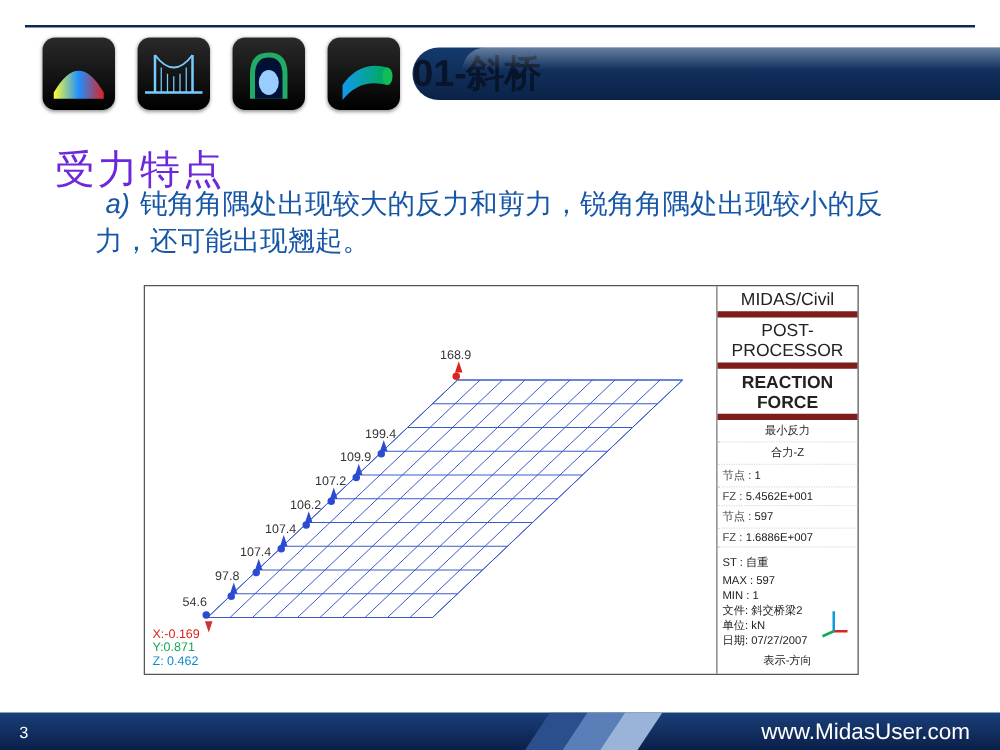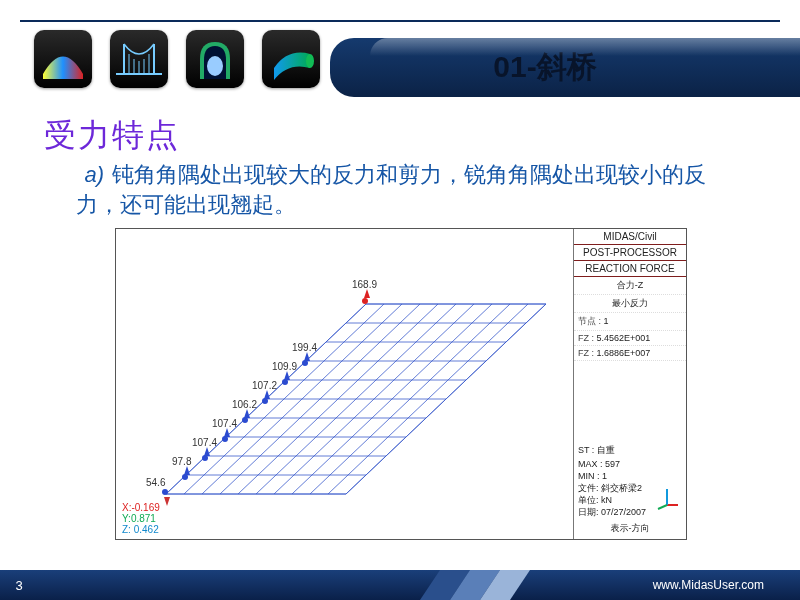--- a/index.html
+++ b/index.html
@@ -1,44 +1,44 @@
 <!DOCTYPE html>
 <html><head>
 <meta charset="utf-8">
 <style>
   html,body{margin:0;padding:0;width:800px;height:600px;font-family:"Microsoft YaHei",Arial,sans-serif;background:#fff;overflow:hidden}
   .slide{position:relative;width:800px;height:600px;background:#fff}
   .top-rule{position:absolute;left:20px;right:20px;top:20px;height:2px;background:#0a2a5a}
   .thumbs{position:absolute;top:30px;left:34px;display:flex;gap:18px}
   .thumb{width:58px;height:58px;border-radius:10px;background:linear-gradient(#2a2a2a,#000);display:flex;align-items:center;justify-content:center;box-shadow:0 1px 3px rgba(0,0,0,.4)}
   .thumb svg{width:50px;height:50px}
-  .title-bar{position:absolute;top:38px;right:0;width:430px;height:59px;background:linear-gradient(#153a6e,#0b2246);border-top-left-radius:24px;border-bottom-left-radius:24px;display:flex;align-items:center;justify-content:center;padding-right:40px;color:#0a1a38;color:#091f3f}
+  .title-bar{position:absolute;top:38px;right:0;width:430px;height:42px;background:linear-gradient(#153a6e,#0b2246);border-top-left-radius:24px;border-bottom-left-radius:24px;display:flex;align-items:center;justify-content:flex-start;padding-right:40px;color:#0a1a38;color:#091f3f}
   .title-bar span{font-size:30px;font-weight:600;color:#0b1a34;color:#08142a}
   .title-text{color:#0b1a34}
   .title-shine{position:absolute;top:38px;right:0;width:430px;height:18px;border-top-left-radius:24px;background:linear-gradient(rgba(255,255,255,.35),rgba(255,255,255,0))}
   .section{position:absolute;left:44px;top:114px;font-size:32px;color:#6d28d9;letter-spacing:2px}
-  .bullet{position:absolute;left:76px;top:160px;width:640px;font-size:22px;color:#1656a6;line-height:1.35}
+  .bullet{position:absolute;left:76px;top:148px;width:640px;font-size:22px;color:#1656a6;line-height:1.35}
   .bullet .lbl{display:inline-block;width:28px;text-align:right;margin-right:8px;font-style:italic}
   .figure{position:absolute;left:115px;top:228px;width:570px;height:310px;border:1px solid #555;background:#fff}
   
   .panel{position:absolute;right:0;top:0;width:112px;height:100%;border-left:1px solid #777;font-size:9px;color:#222}
-  .panel .hd{border-bottom:1px solid #7f1d1d;text-align:center;padding:2px 0;font-family:Arial;font-size:10px}
+  .panel .hd{border-bottom:5px solid #7f1d1d;text-align:center;padding:2px 0;font-family:Arial;font-size:14px}
   .panel .row{padding:2px 4px;border-bottom:1px dotted #ddd}
   .panel .lab{color:#444}
   .panel .btm{position:absolute;left:4px;right:4px}
   .axis-triad{position:absolute;right:6px;bottom:28px;width:26px;height:26px}
   .view-indicator{position:absolute;left:6px;bottom:4px;font-family:Arial;font-size:10px;line-height:1.1}
   .mesh{position:absolute;left:10px;top:15px;width:430px;height:280px}
   .value-label{position:absolute;font-size:10px;color:#333;font-family:Arial}
   .arrow-up{position:absolute;width:0;height:0;border-left:3px solid transparent;border-right:3px solid transparent;border-bottom:9px solid #2b4bd0}
   .arrow-down{position:absolute;width:0;height:0;border-left:3px solid transparent;border-right:3px solid transparent;border-top:9px solid #c33}
   .node-dot{position:absolute;width:6px;height:6px;border-radius:50%}
   .footer{position:absolute;left:0;right:0;bottom:0;height:30px;background:linear-gradient(#1a3f7a,#0a2049);color:#fff;display:flex;align-items:center}
   .footer .pg{width:38px;text-align:center;font-size:13px}
-  .footer .url{margin-left:auto;margin-right:36px;font-size:12px}
+  .footer .url{margin-left:auto;margin-right:24px;font-size:18px}
   .footer-chevron{position:absolute;left:420px;bottom:0;width:120px;height:30px}
 </style>
 </head>
 <body>
 
 <div class="slide">
   <div class="top-rule"></div>
 
   <div class="thumbs">
     <div class="thumb">
@@ -158,25 +158,26 @@
     <div class="node-dot" style="left:186px;top:131px;background:#2b4bd0"></div>
     <div class="value-label" style="left:176px;top:113px">199.4</div>
 
     <div class="arrow-up" style="left:248px;top:60px;border-bottom-color:#d22"></div>
     <div class="node-dot" style="left:246px;top:69px;background:#d22"></div>
     <div class="value-label" style="left:236px;top:50px">168.9</div>
 
     <div class="panel">
       <div class="hd">MIDAS/Civil</div>
       <div class="hd">POST-PROCESSOR</div>
-      <div class="hd" style="font-weight:normal">REACTION FORCE</div>
+      <div class="hd" style="font-weight:bold">REACTION FORCE</div>
+      <div class="row" style="text-align:center">最小反力</div>
       <div class="row" style="text-align:center">合力-Z</div>
-      <div class="row" style="text-align:center">最小反力</div>
       <div class="row"><span class="lab">节点 :</span> <span>1</span></div>
       <div class="row"><span class="lab">FZ :</span> <span>5.4562E+001</span></div>
+      <div class="row"><span class="lab">节点 :</span> <span>597</span></div>
       <div class="row"><span class="lab">FZ :</span> <span>1.6886E+007</span></div>
 
       <div class="btm" style="bottom:82px">ST : 自重</div>
       <div class="btm" style="bottom:70px">MAX : 597</div>
       <div class="btm" style="bottom:58px">MIN : 1</div>
       <div class="btm" style="bottom:44px">文件: 斜交桥梁2</div>
       <div class="btm" style="bottom:32px">单位: kN</div>
       <div class="btm" style="bottom:20px">日期: 07/27/2007</div>
       <div class="btm" style="bottom:4px;text-align:center">表示-方向</div>
 

